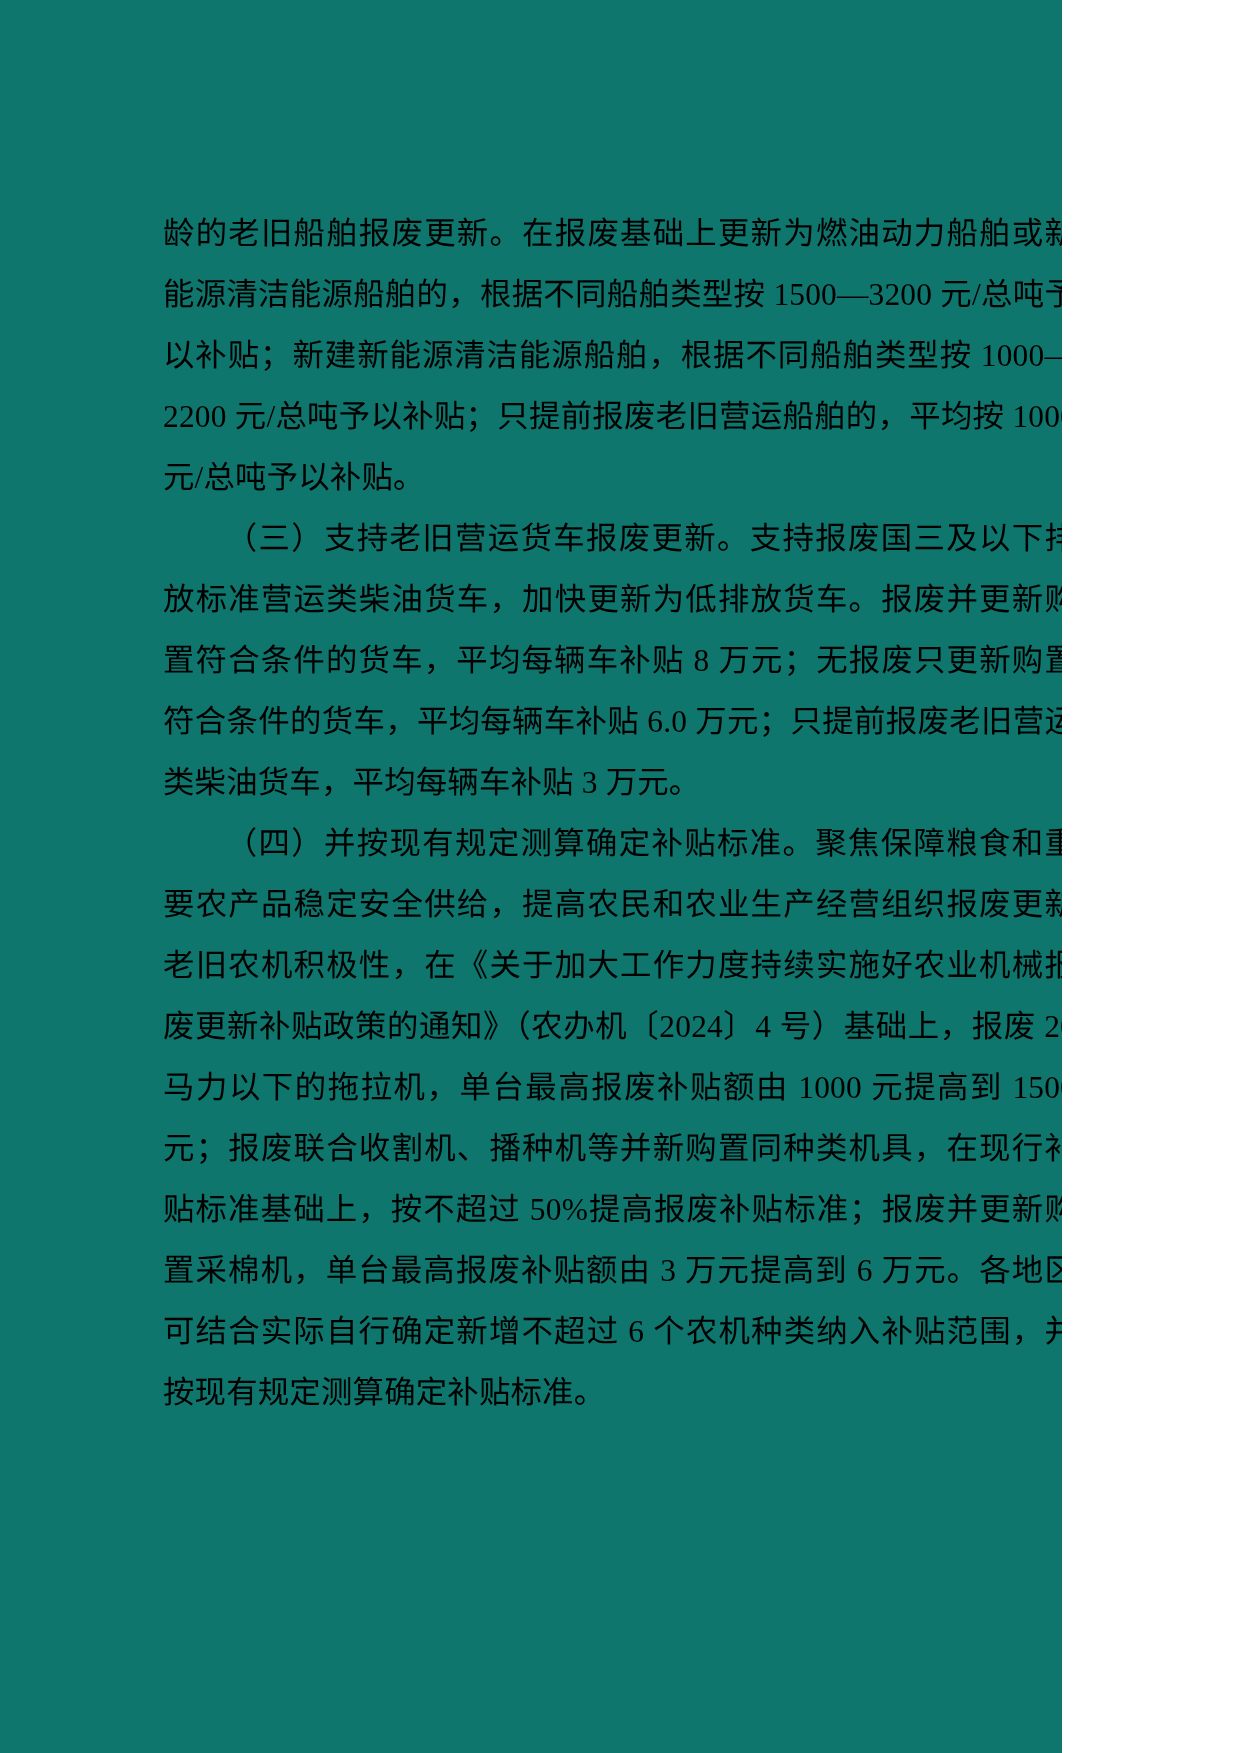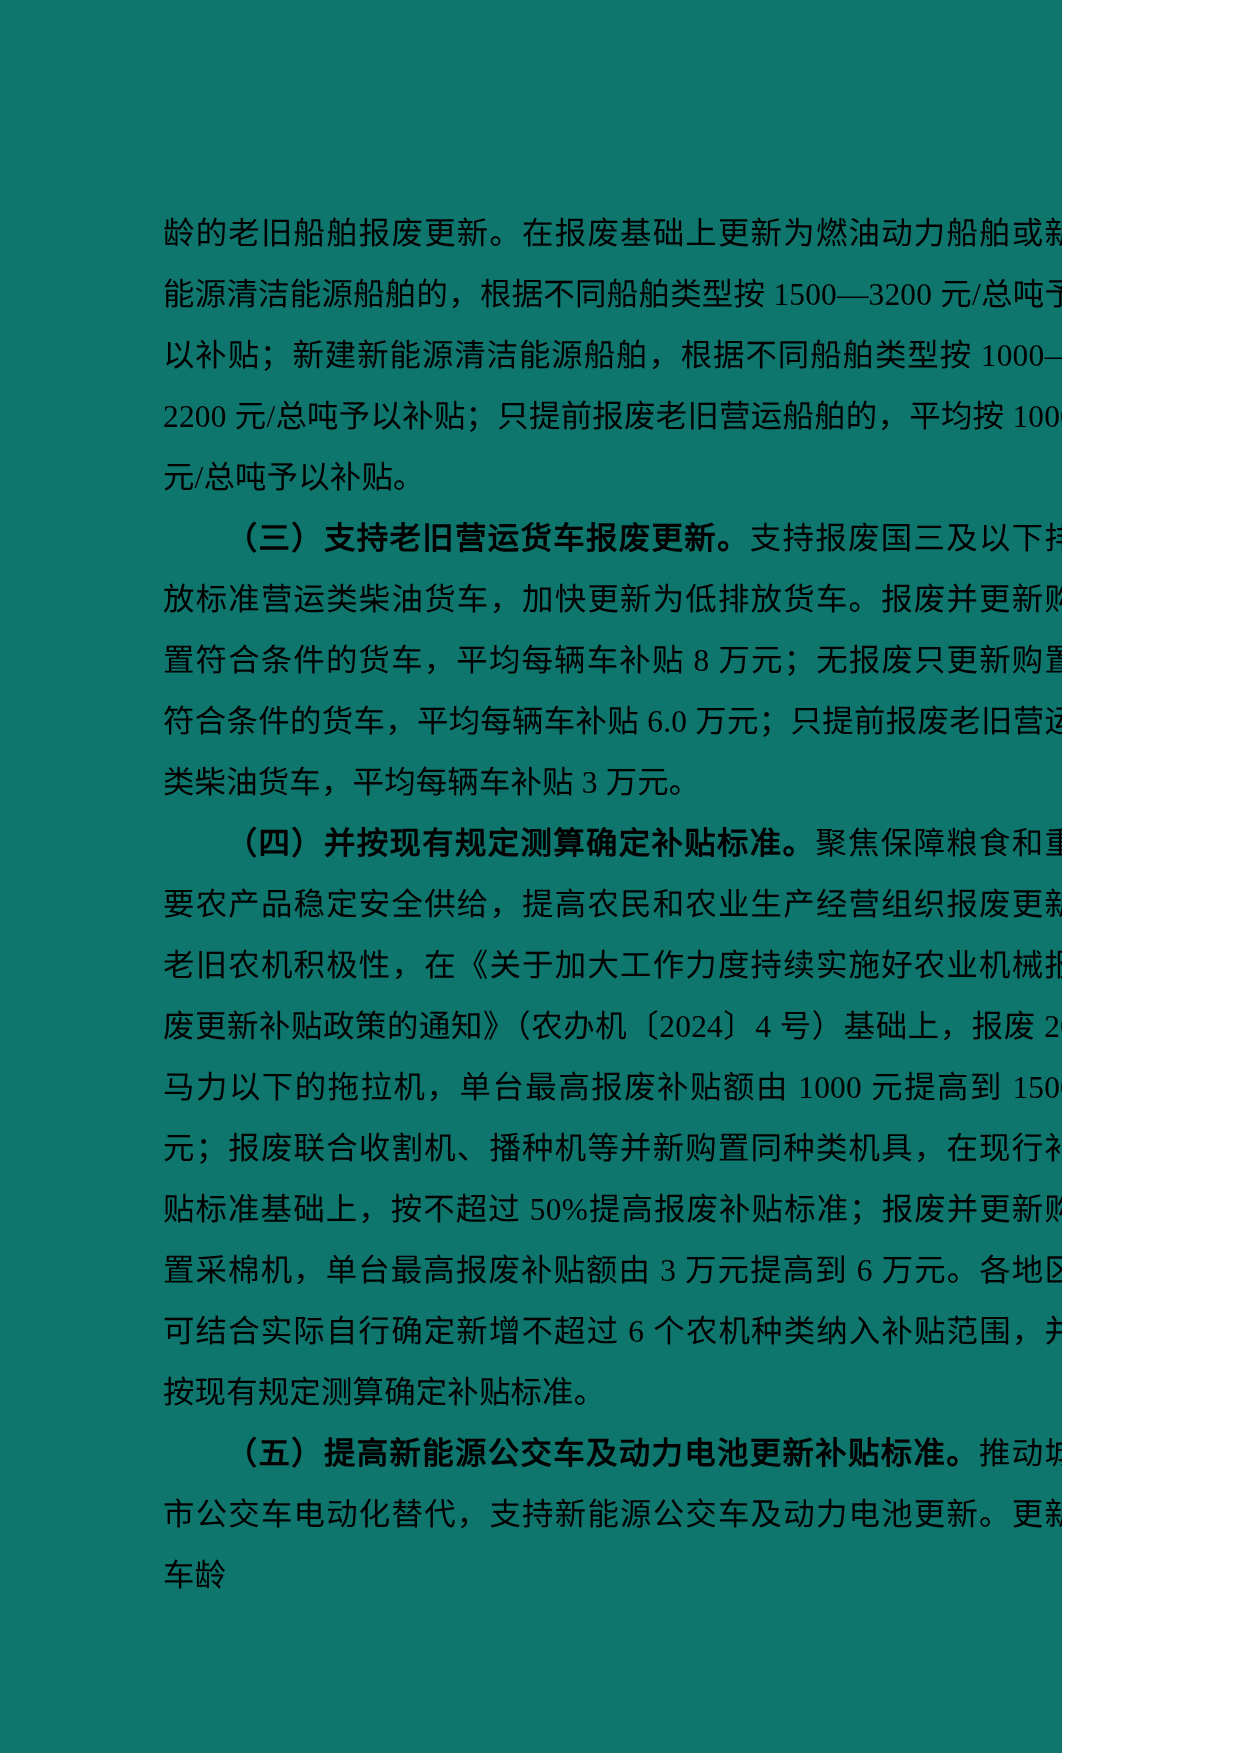--- a/index.html
+++ b/index.html
@@ -27,31 +27,30 @@
     letter-spacing: 0.2px;
   }
   .para {
     margin: 0;
     padding: 0;
   }
   .para.indent {
     text-indent: 2em;
   }
   .section-heading {
-    font-weight: bold;
+    font-weight: normal;
   }
 </style>
 </head>
 <body>
 
 <div class="page">
   <div class="textblock">
 
     <p class="para"><span>龄的老旧船舶报废更新。在报废基础上更新为燃油动力船舶或新能源清洁能源船舶的，根据不同船舶类型按 1500—3200 元/总吨予以补贴；新建新能源清洁能源船舶，根据不同船舶类型按 1000—2200 元/总吨予以补贴；只提前报废老旧营运船舶的，平均按 1000 元/总吨予以补贴。</span></p>
 
     <p class="para indent"><span class="section-heading">（三）支持老旧营运货车报废更新。</span><span>支持报废国三及以下排放标准营运类柴油货车，加快更新为低排放货车。报废并更新购置符合条件的货车，平均每辆车补贴 8 万元；无报废只更新购置符合条件的货车，平均每辆车补贴 6.0 万元；只提前报废老旧营运类柴油货车，平均每辆车补贴 3 万元。</span></p>
 
     <p class="para indent"><span class="section-heading">（四）并按现有规定测算确定补贴标准。</span><span>聚焦保障粮食和重要农产品稳定安全供给，提高农民和农业生产经营组织报废更新老旧农机积极性，在《关于加大工作力度持续实施好农业机械报废更新补贴政策的通知》（农办机〔2024〕4 号）基础上，报废 20 马力以下的拖拉机，单台最高报废补贴额由 1000 元提高到 1500 元；报废联合收割机、播种机等并新购置同种类机具，在现行补贴标准基础上，按不超过 50%提高报废补贴标准；报废并更新购置采棉机，单台最高报废补贴额由 3 万元提高到 6 万元。各地区可结合实际自行确定新增不超过 6 个农机种类纳入补贴范围，并按现有规定测算确定补贴标准。</span></p>
 
-    <p class="para indent"><span class="section-heading">（五）提高新能源公交车及动力电池更新补贴标准。</span><span>推动城市公交车电动化替代，支持新能源公交车及动力电池更新。更新车龄</span></p>
 
   </div>
 </div>
 
 </body></html>

